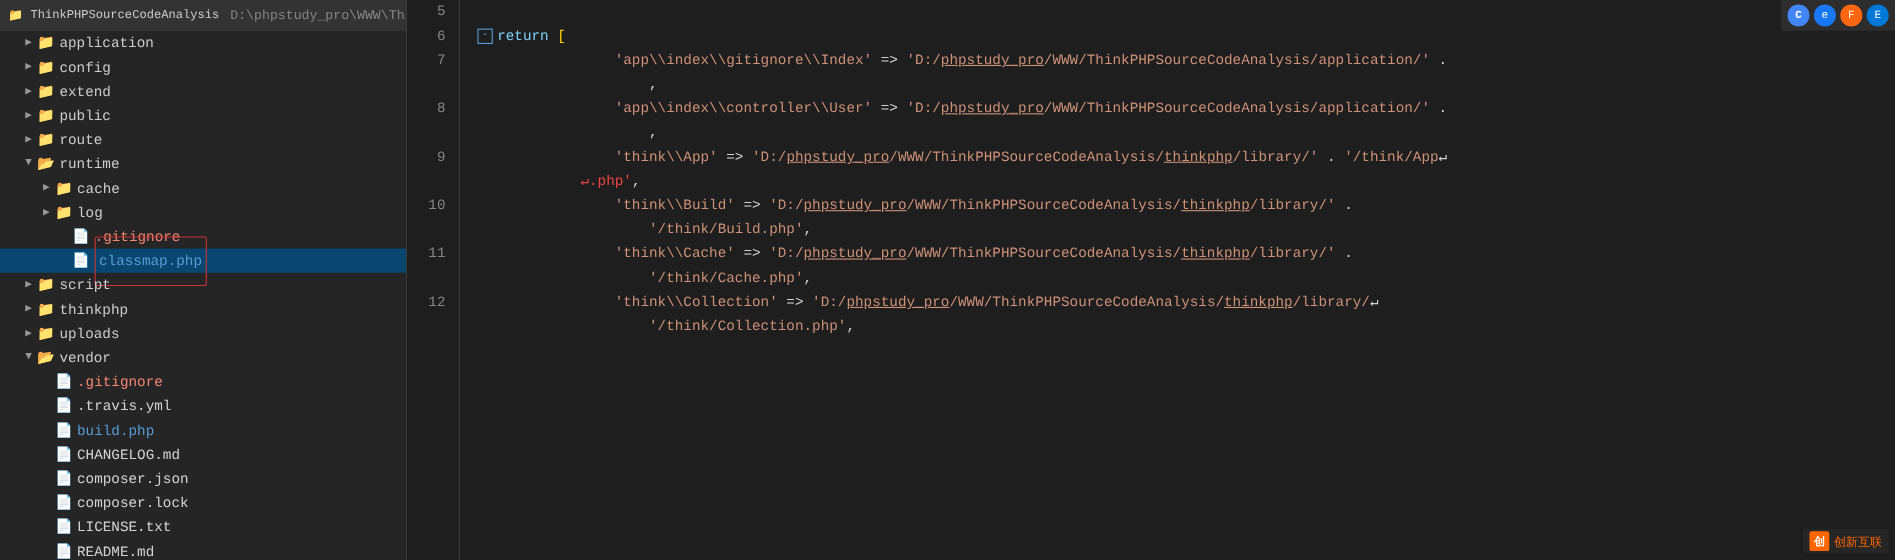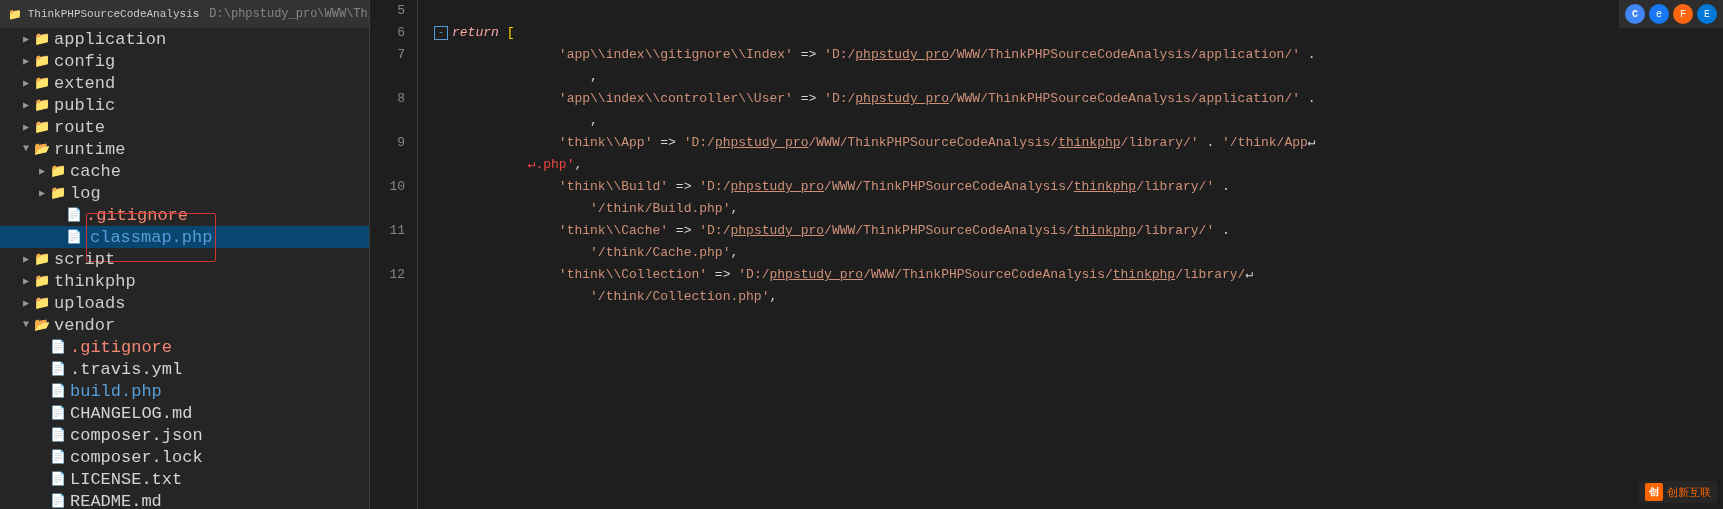--- a/index.html
+++ b/index.html
@@ -74,21 +74,21 @@
       color: #999;
     }
     .arrow.down::after { content: '▼'; }
     .arrow.right::after { content: '▶'; }
     .arrow.empty::after { content: ''; }
 
     
     .folder-yellow { color: #e8b030; }
 
     .item-label {
-      font-size: 17px;
+      font-size: 13px;
       color: #cccccc;
     }
     .item-label.php-file { color: #569cd6; }
     .item-label.json-file { color: #d4d4d4; }
     .item-label.md-file { color: #d4d4d4; }
     .item-label.txt-file { color: #d4d4d4; }
     .item-label.git-file { color: #f48771; }
     .item-label.yml-file { color: #d4d4d4; }
     .item-label.lock-file { color: #d4d4d4; }
 
@@ -139,21 +139,21 @@
       height: 22px;
       line-height: 22px;
       white-space: pre;
       font-size: 13px;
       display: flex;
       align-items: center;
       position: relative;
     }
 
     
-    .kw-return { color: #fca5a5; font-style: italic; }
+    .kw-return { color: #7dd3fc; }
     .kw-bracket { color: #ffd700; }
     .str-key { color: #ce9178; }
     .str-val { color: #ce9178; }
     .str-underline { text-decoration: underline; }
     .concat-dot { color: #d4d4d4; }
     .fold-icon {
       display: inline-block;
       width: 14px;
       height: 14px;
       border: 1px solid #569cd6;

